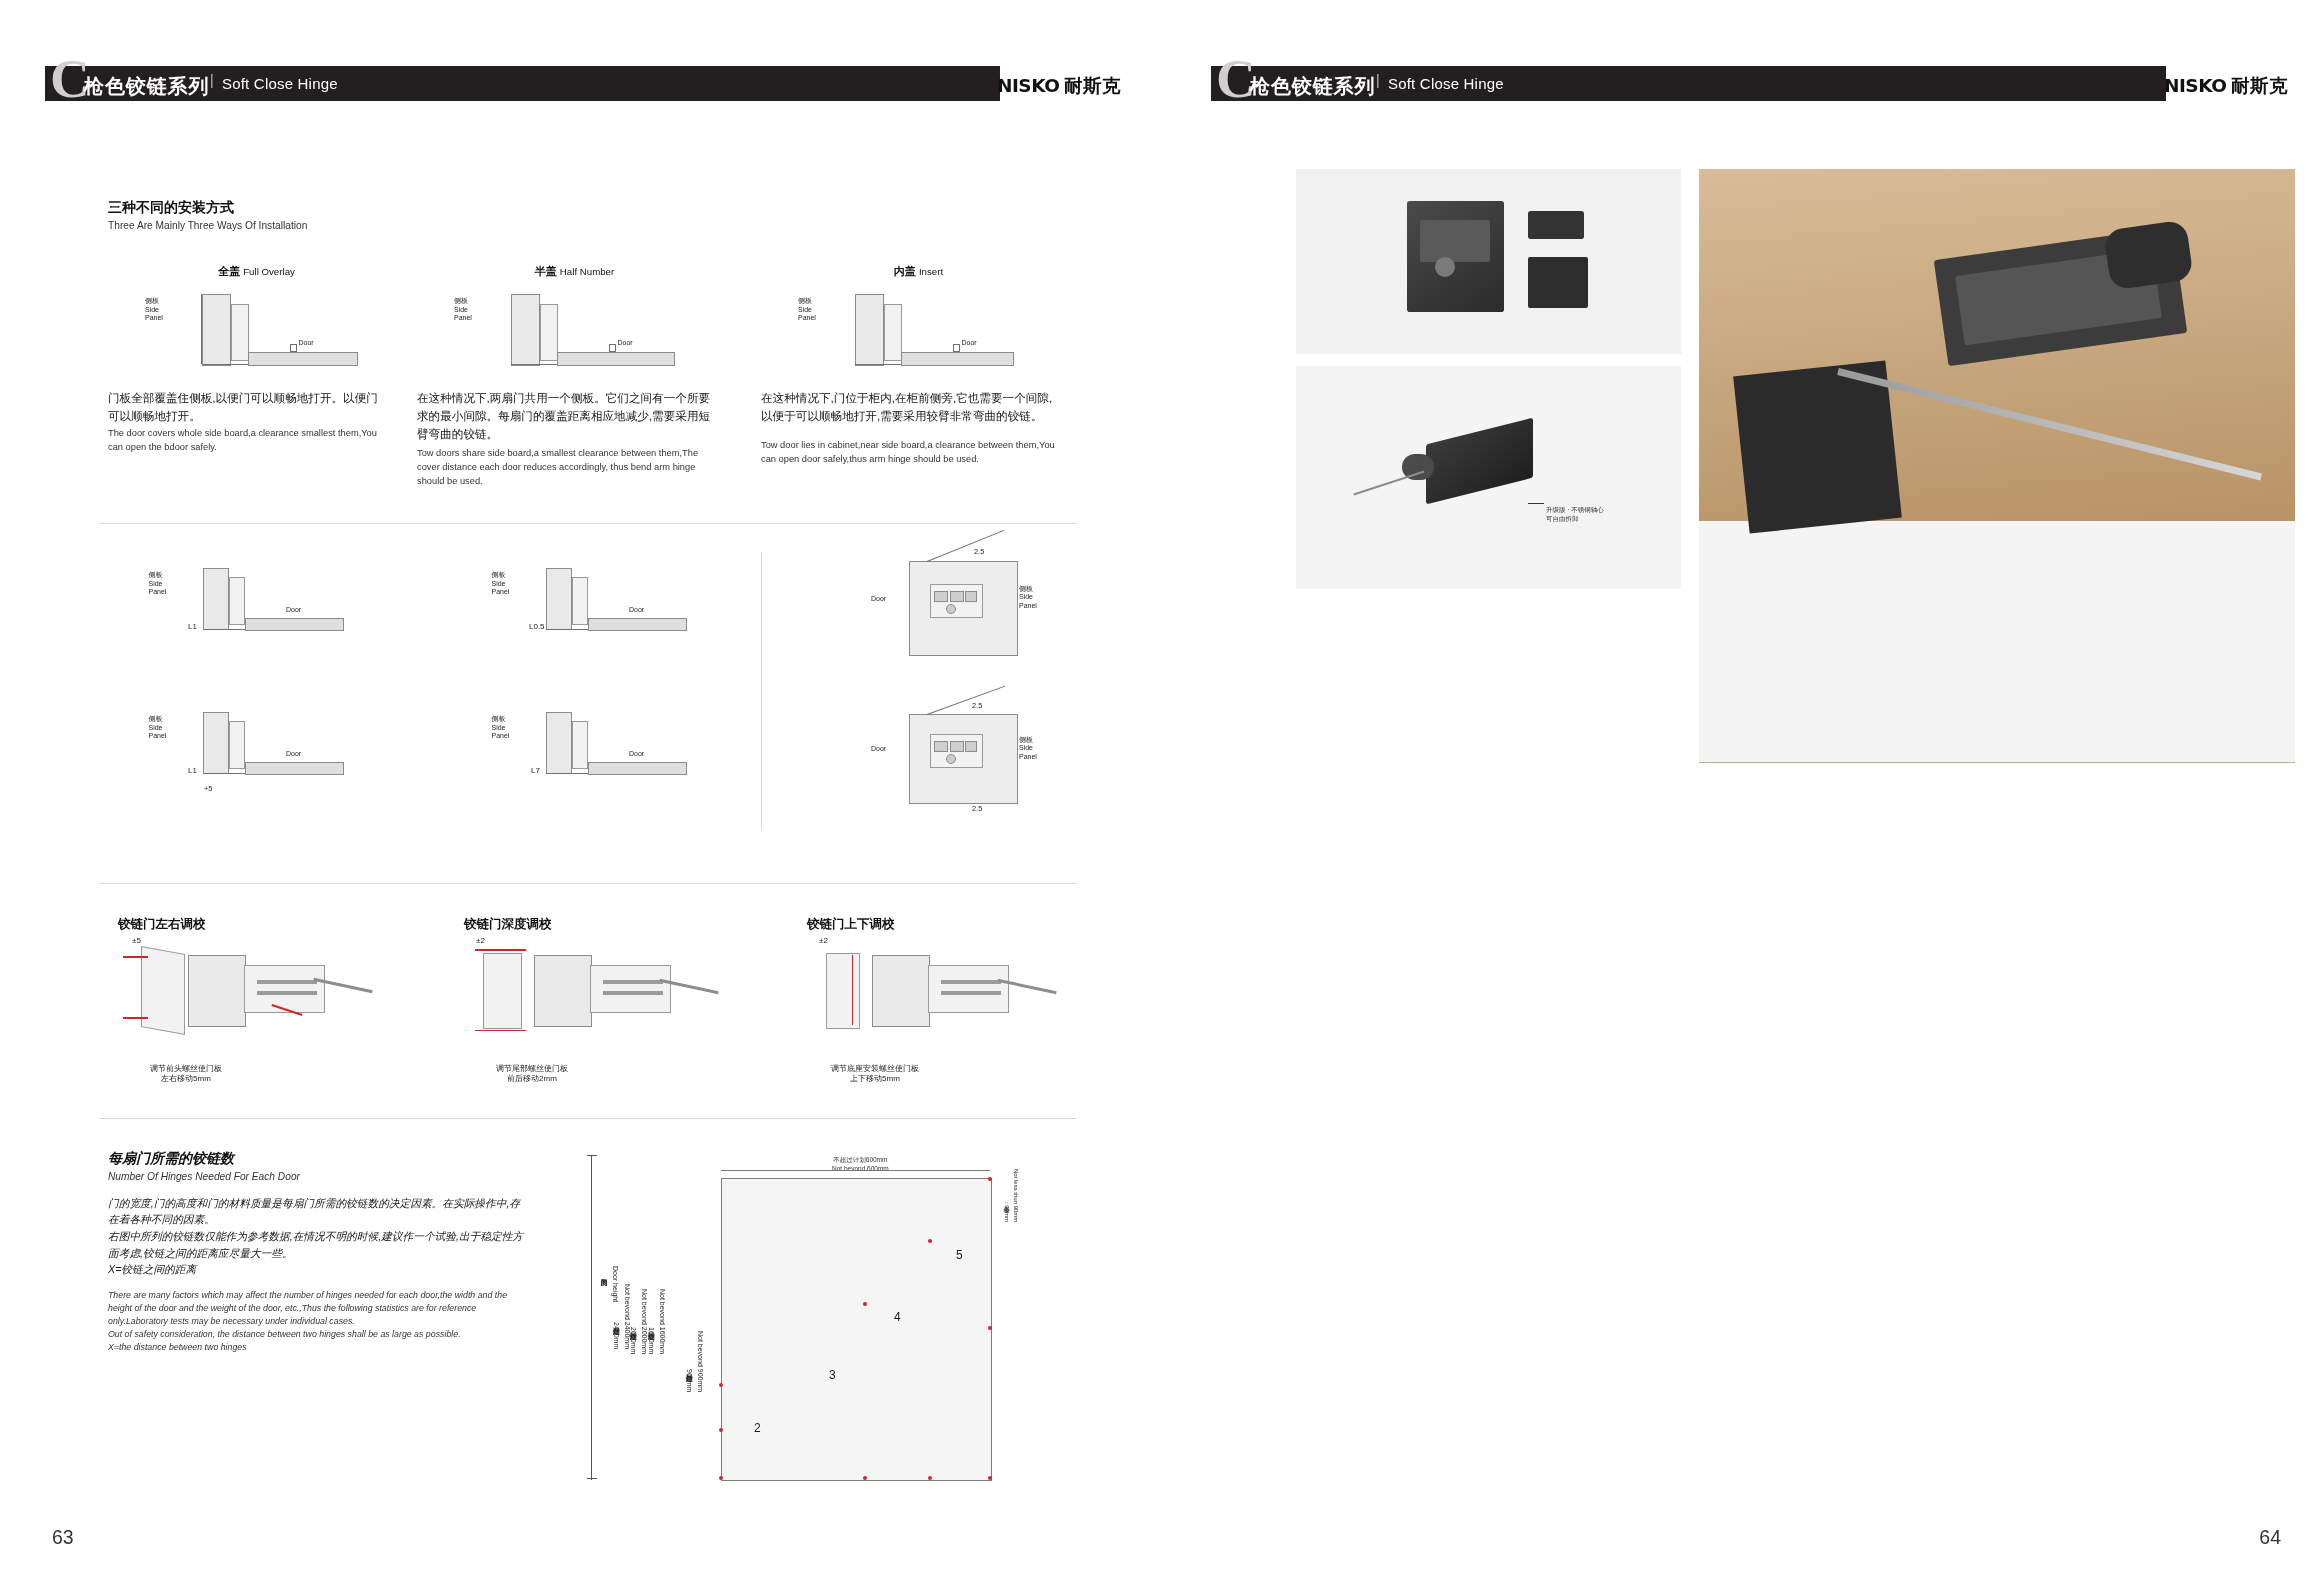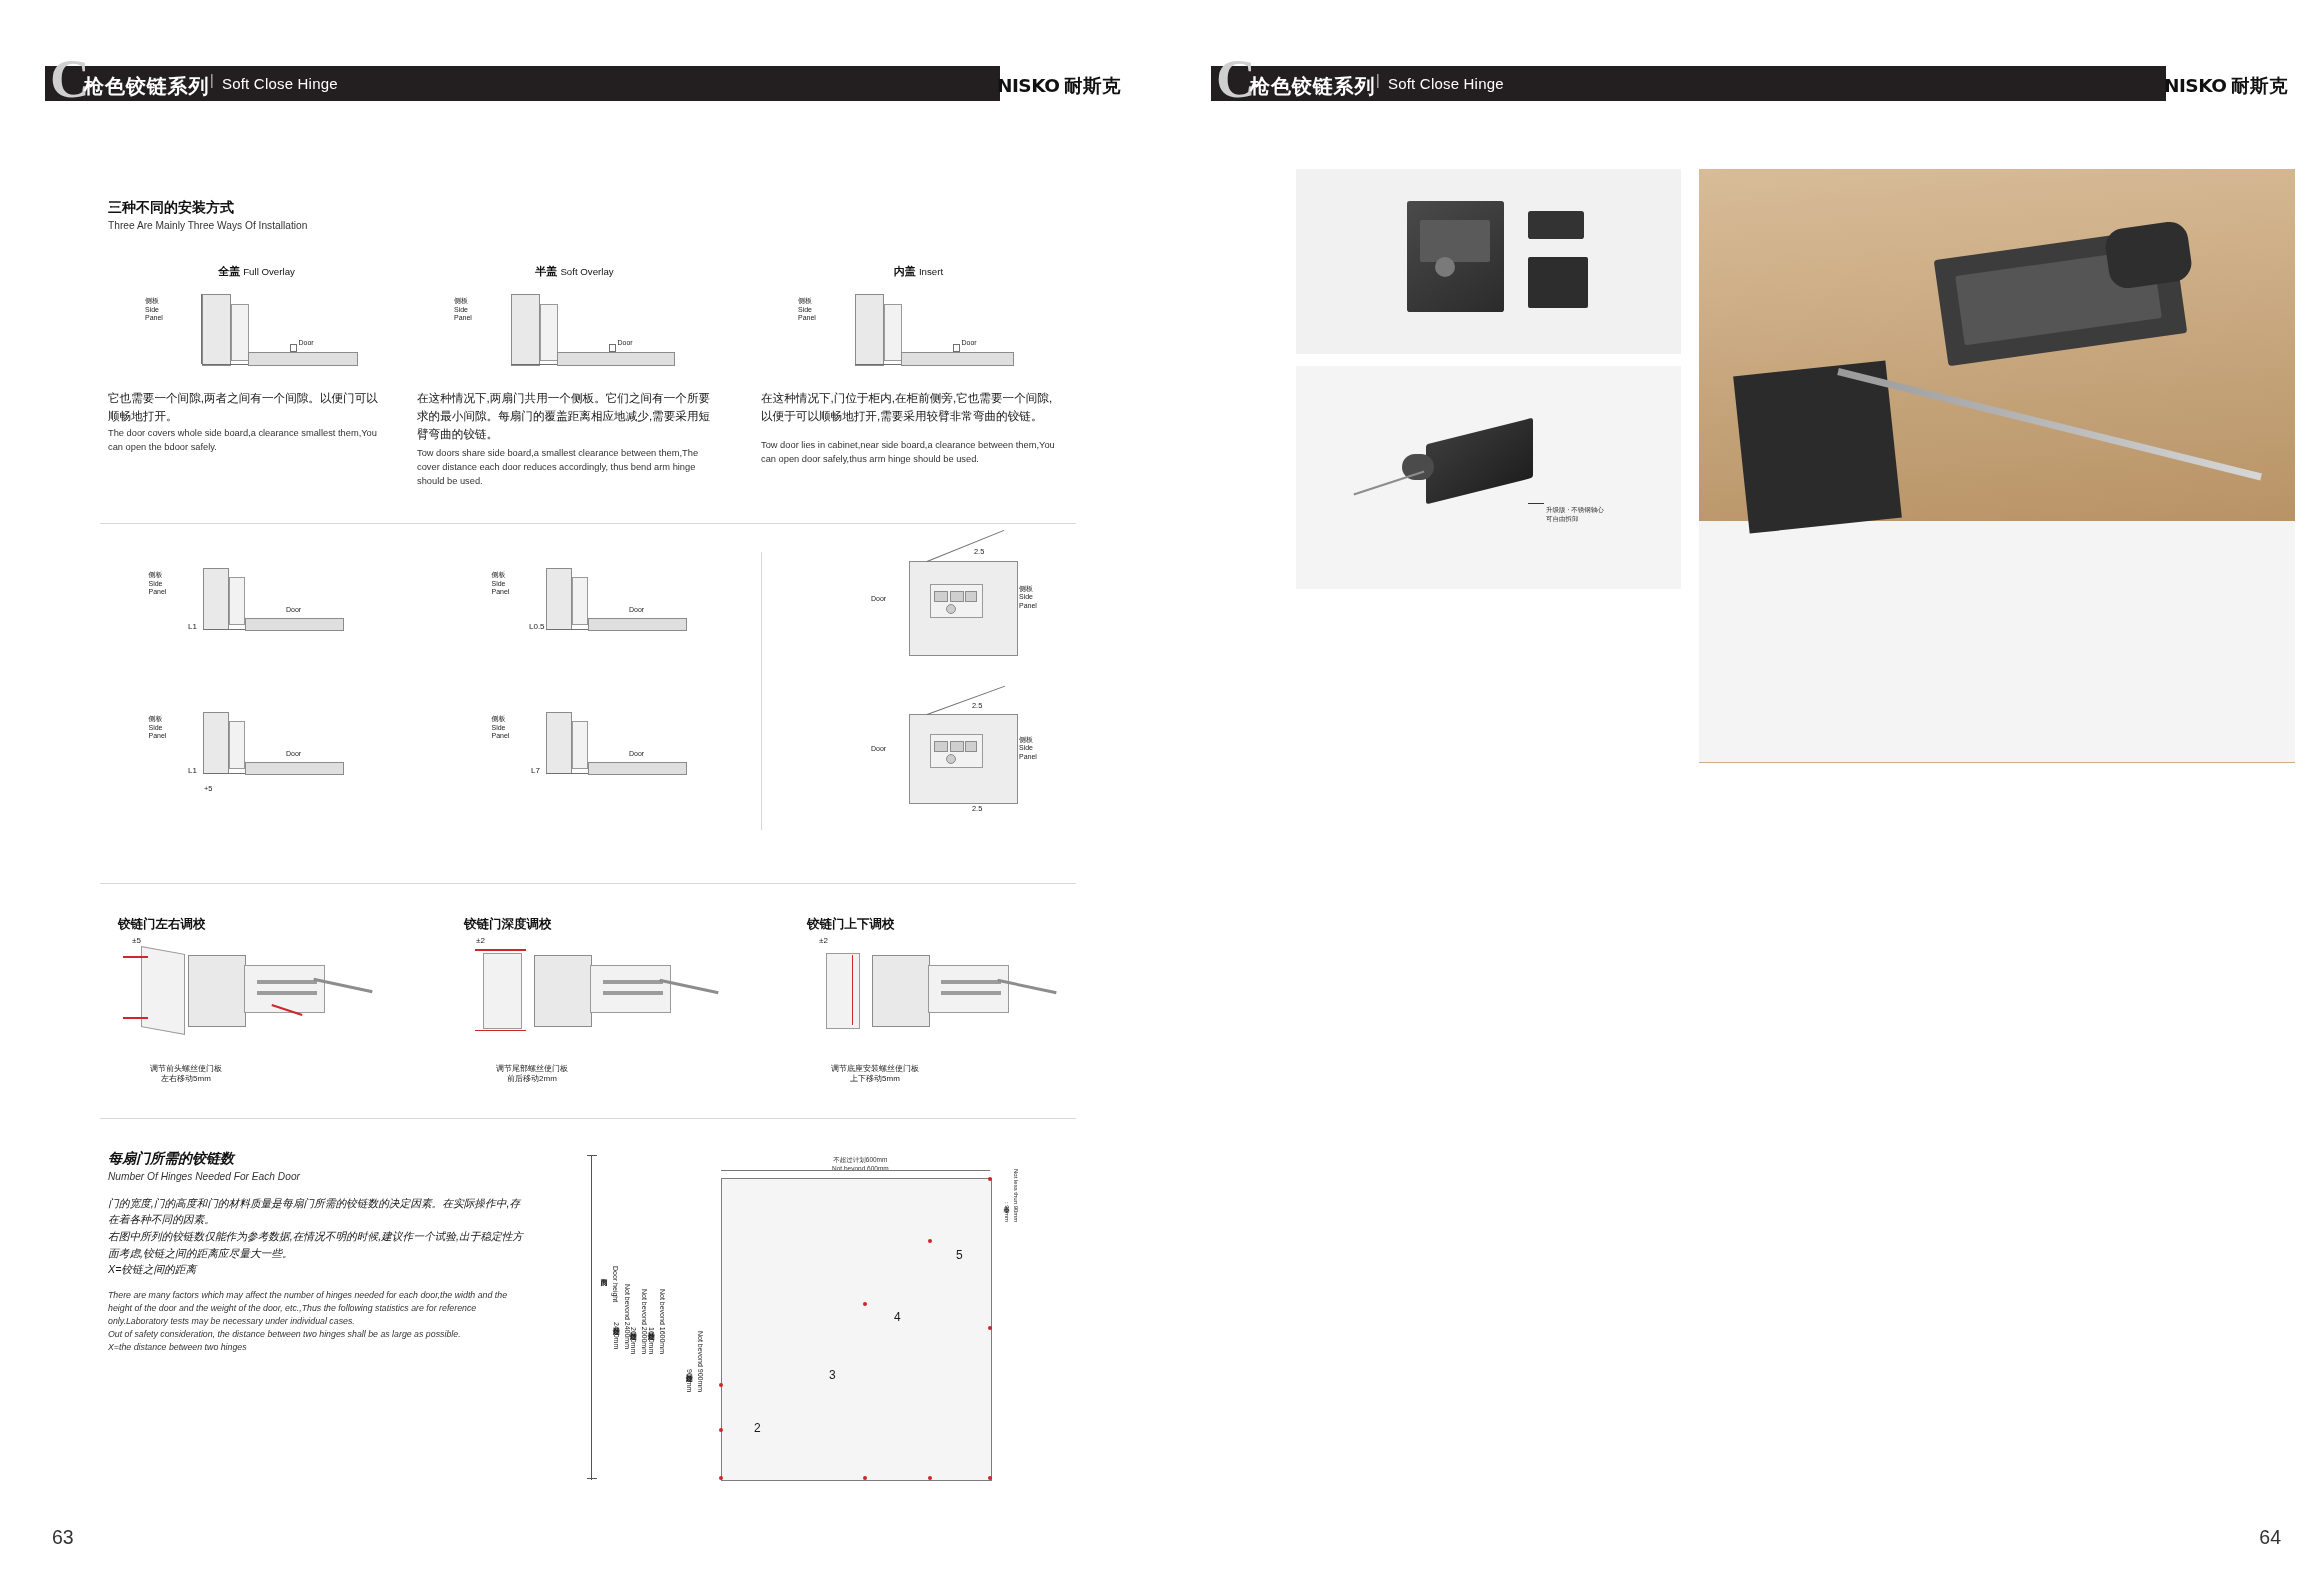--- a/index.html
+++ b/index.html
@@ -93,28 +93,28 @@
 Side
 Panel</div>
         <div class="line" style="left:74px;top:7.4px;width:0.9px;height:70px;"></div>
         <div class="panel" style="left:75px;top:7.4px;width:27px;height:70px;"></div>
         <div class="panel2" style="left:104px;top:16.7px;width:16px;height:55px;"></div>
         <div class="line" style="left:75px;top:77px;width:153px;height:0.9px;"></div>
         <div class="panel" style="left:121px;top:65px;width:108px;height:12px;background:#dfdfdf;"></div>
         <div class="lblbox" style="left:172px;top:52px;">Door</div>
         <div class="line" style="left:163px;top:57px;width:5.6px;height:5.6px;background:none;border:0.5px solid #6f6f6f;"></div>
       </div>
-      <div class="cn" style="position:absolute;left:0;top:125px;width:278px;">它也需要一个间隙,两者之间有一个间隙。以便门可以顺畅地打开。</div>
+      <div class="cn" style="position:absolute;left:0;top:125px;width:278px;">门板全部覆盖住侧板,以便门可以顺畅地打开。以便门可以顺畅地打开。</div>
       <div class="en" style="position:absolute;left:0;top:163px;width:278px;">The door covers whole side board,a clearance smallest them,You can open the bdoor safely.</div>
     </div>
 
     <div class="inst-col" style="left:417px;width:315px;">
       <div class="inst-head">
         <b>半盖</b>
-        <span>Soft Overlay</span>
+        <span>Half Number</span>
       </div>
       <div class="dg" style="left:18.5px;top:23px;width:269px;height:97px;">
         <div class="lblbox" style="left:18.5px;top:10.2px;white-space:pre-line;">侧板
 Side
 Panel</div>
         <div class="panel" style="left:75px;top:7.4px;width:27px;height:70px;"></div>
         <div class="panel2" style="left:104px;top:16.7px;width:16px;height:55px;"></div>
         <div class="line" style="left:75px;top:77px;width:162px;height:0.9px;"></div>
         <div class="panel" style="left:121px;top:65px;width:116px;height:12px;background:#dfdfdf;"></div>
         <div class="lblbox" style="left:182px;top:52px;">Door</div>

